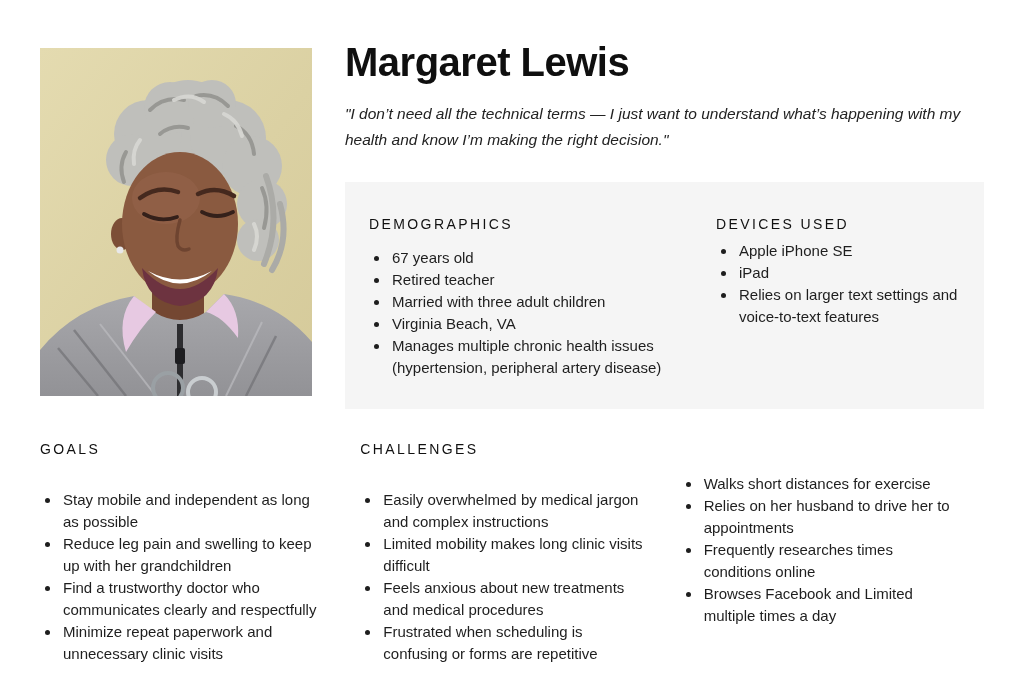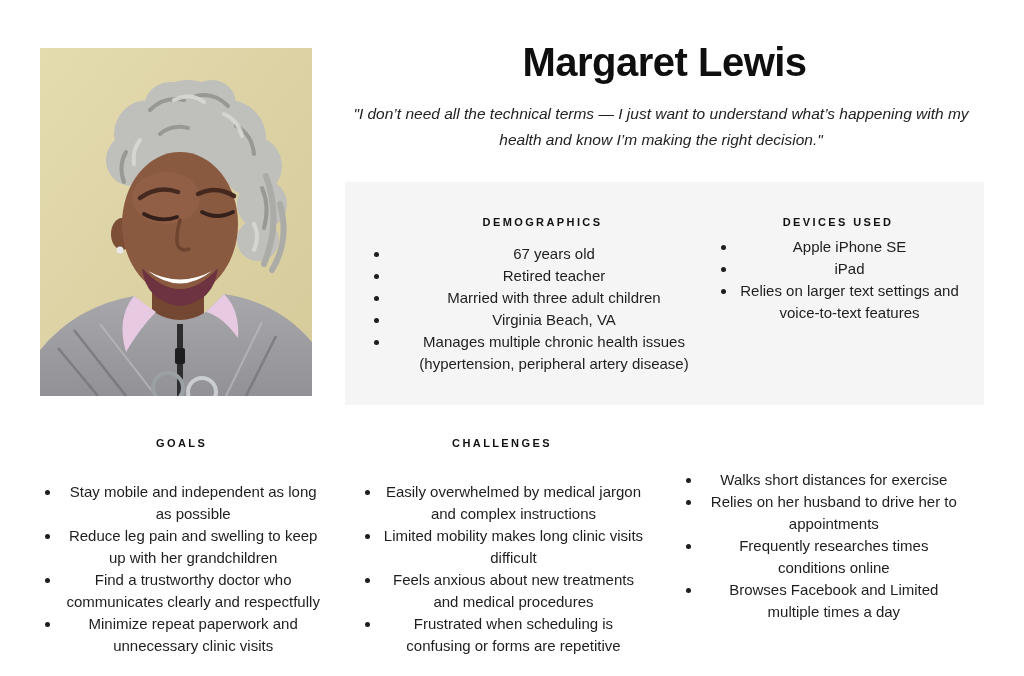--- a/index.html
+++ b/index.html
@@ -4,21 +4,21 @@
 <style>
   * { box-sizing: border-box; }
   html, body { margin: 0; padding: 0; }
   body {
     width: 1024px; height: 676px;
     background: #ffffff;
     font-family: "Liberation Sans", sans-serif;
     color: #1c1c1c;
     overflow: hidden;
   }
-  .page { width: 1024px; height: 676px; text-align: center; }
+  .page { width: 1024px; height: 676px; }
 
   
   .top {
     display: flex;
     gap: 33px;
     padding: 48px 40px 0 40px;
     align-items: flex-start;
   }
   .photo {
     flex: 0 0 272px;
@@ -47,22 +47,22 @@
   
   .panel {
     margin-top: 29px;
     background: #f5f5f5;
     display: grid;
     grid-template-columns: 347px 1fr;
     padding: 34px 24px 30px 24px;
     min-height: 212px;
   }
   .col-title {
-    font-size: 11px;
-    font-weight: 700;
+    font-size: 14px;
+    font-weight: 400;
     letter-spacing: 2.4px;
     color: #111111;
   }
   ul.bullets {
     margin: 0;
     padding-left: 21px;
     font-size: 15px;
     line-height: 22px;
     color: #1e1e1e;
   }

